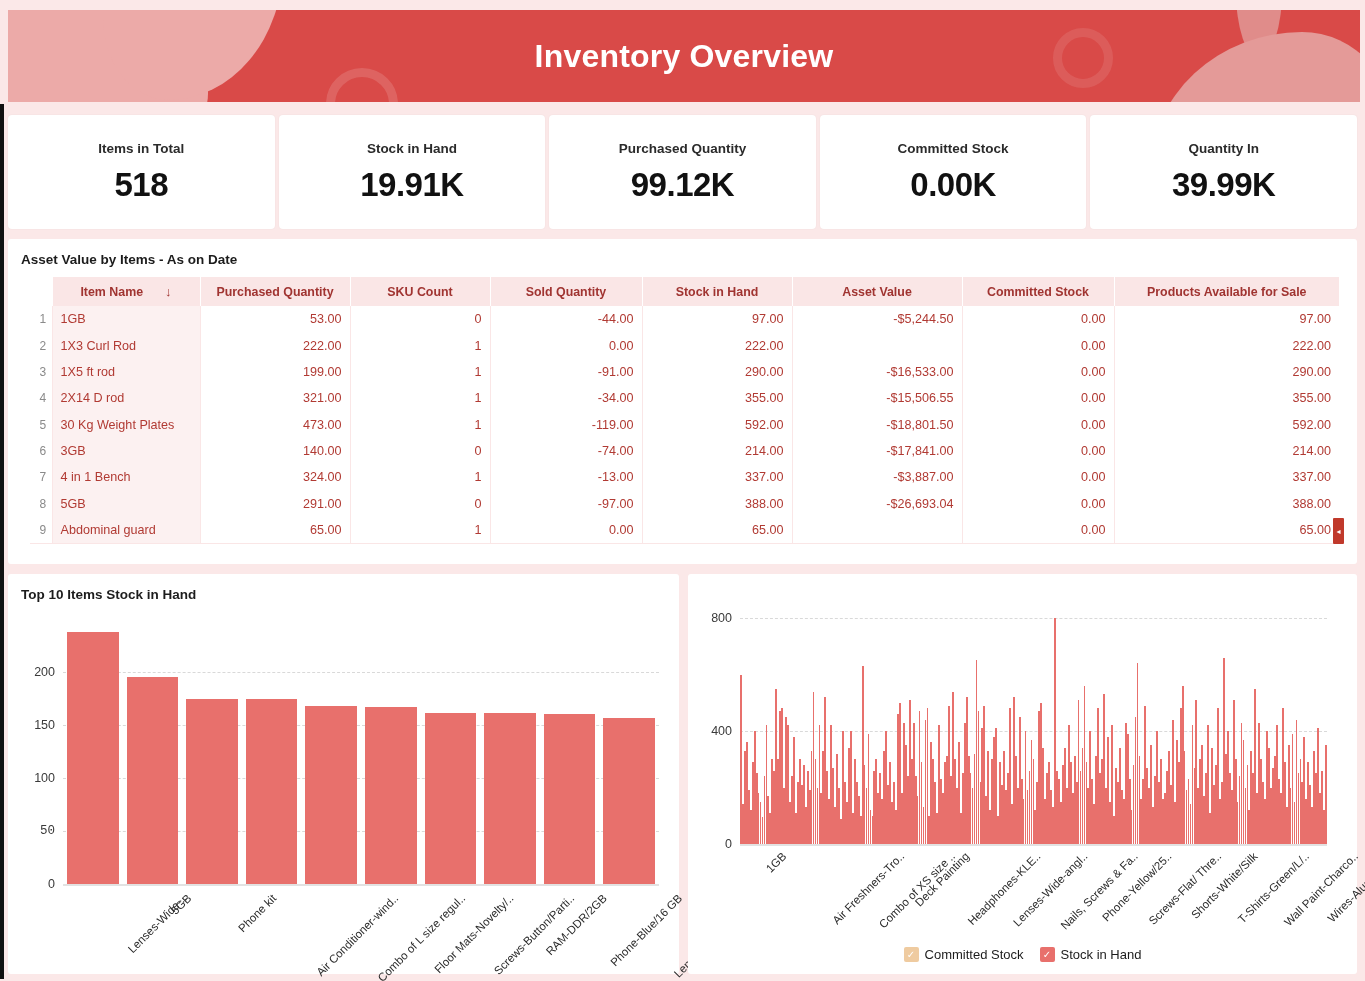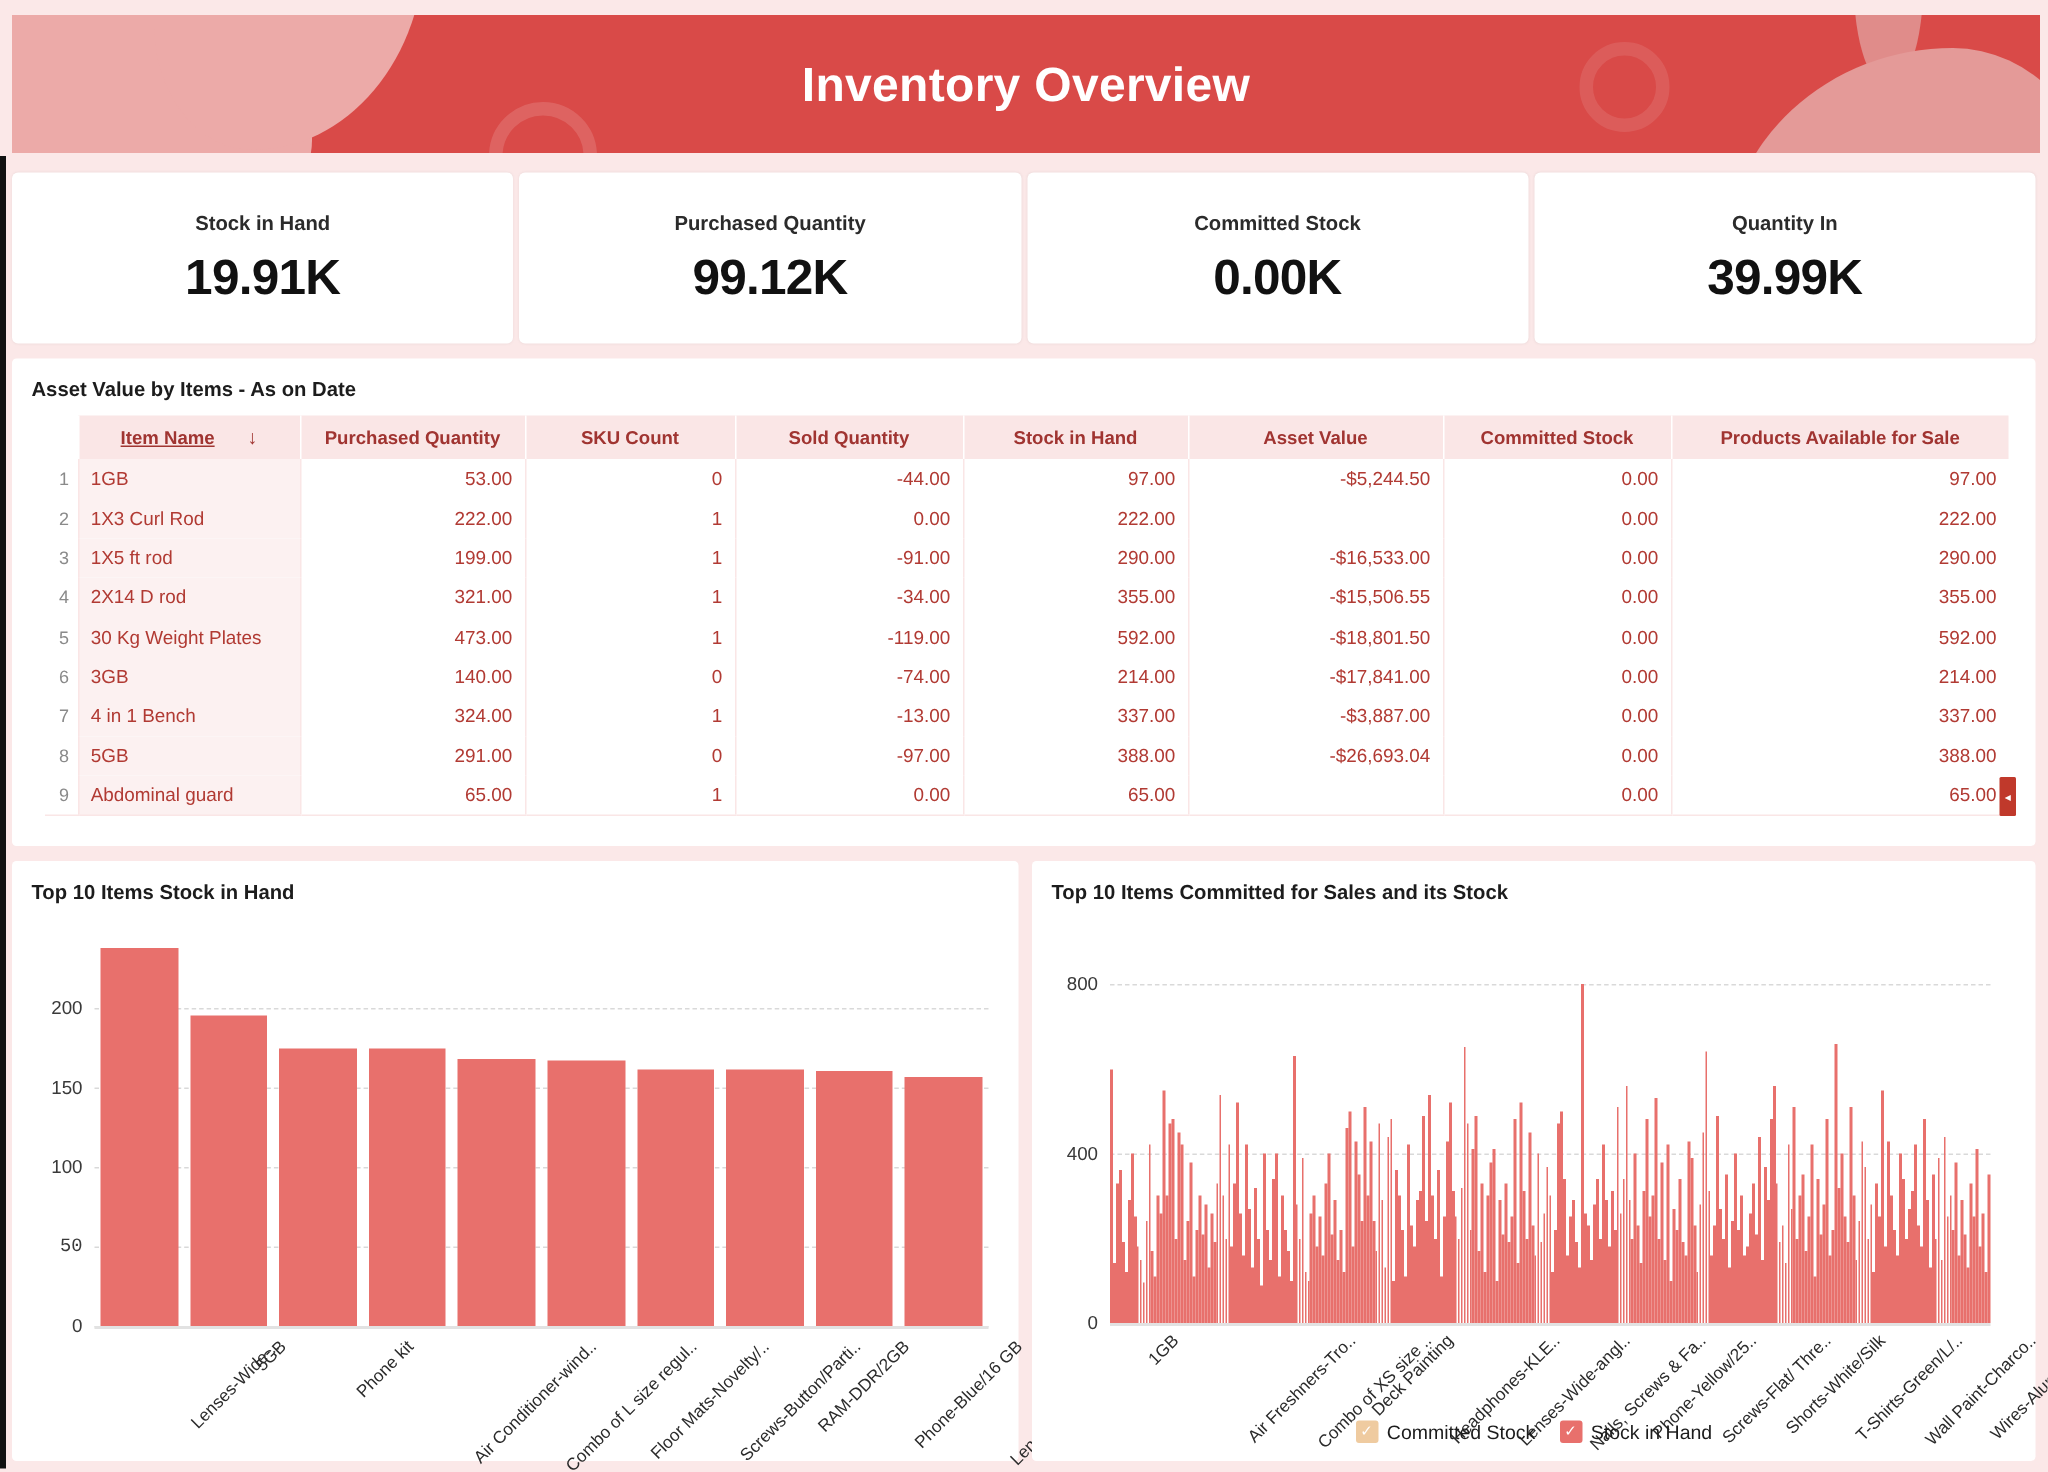--- a/index.html
+++ b/index.html
@@ -80,21 +80,21 @@
     padding: 13px 0 10px 13px;
   }
   .tbl-wrap { position: relative; margin: 0 18px 0 22px; }
   table.data { width: 100%; border-collapse: collapse; table-layout: fixed; }
   table.data th {
     background: #FAE6E6; color: #A03431; font-size: 12.4px; font-weight: bold;
     padding: 7px 8px; text-align: center; border-left: 1px solid #fff;
     white-space: nowrap;
   }
   table.data th.idx { background: #fff; border: none; width: 22px; }
-  table.data th.nm { text-align: center; text-decoration: underline; }
+  table.data th.nm { text-align: center; }
   table.data td {
     color: #B13A33; font-size: 12.6px; padding: 6.2px 8px; text-align: right;
     border-left: 1px solid #FAE6E6;
   }
   table.data td.idx {
     color: #8a8a8a; text-align: center; border-left: none;
     background: #fff; font-size: 12px; width: 22px; padding-right: 4px;
   }
   table.data td.nm {
     text-align: left; background: #FCF1F1; color: #B13A33;
@@ -155,20 +155,24 @@
     <div class="blob-left"></div>
     <div class="blob-left2"></div>
     <div class="ring"></div>
     <div class="ring2"></div>
     <div class="blob-right2"></div>
     <div class="blob-right"></div>
     <div class="banner-title">Inventory Overview</div>
   </div>
 
   <div class="kpi-row" id="kpi-row">
+      <div class="kpi-card">
+        <div class="kpi-label">Items in Total</div>
+        <div class="kpi-value">518</div>
+      </div>
       <div class="kpi-card">
         <div class="kpi-label">Stock in Hand</div>
         <div class="kpi-value">19.91K</div>
       </div>
       <div class="kpi-card">
         <div class="kpi-label">Purchased Quantity</div>
         <div class="kpi-value">99.12K</div>
       </div>
       <div class="kpi-card">
         <div class="kpi-label">Committed Stock</div>
@@ -347,21 +351,20 @@
         <div class="xlab" style="left:333.2px;top:280px;">Combo of L size regul..</div>
         <div class="xlab" style="left:392.8px;top:280px;">Floor Mats-Novelty/..</div>
         <div class="xlab" style="left:452.40000000000003px;top:280px;">Screws-Button/Parti..</div>
         <div class="xlab" style="left:512px;top:280px;">RAM-DDR/2GB</div>
         <div class="xlab" style="left:571.5999999999999px;top:280px;">Phone-Blue/16 GB</div>
         <div class="xlab" style="left:631.1999999999999px;top:280px;">Lenses-Wide-angle/f..</div>
       </div>
   </div>
 
   <div class="chart-panel" id="chart-right">
-    <div class="panel-title">Top 10 Items Committed for Sales and its Stock</div>
     <div class="chart-body" id="cr-body">
         <div class="axis-lbl" style="left:4px;top:270px;width:40px;">0</div>
         <div class="gridline" style="left:52px;top:157.05882352941177px;width:587px;"></div>
         <div class="axis-lbl" style="left:4px;top:157.05882352941177px;width:40px;">400</div>
         <div class="gridline" style="left:52px;top:44.117647058823536px;width:587px;"></div>
         <div class="axis-lbl" style="left:4px;top:44.117647058823536px;width:40px;">800</div>
         <div class="baseline" style="left:52px;top:270px;width:587px;"></div>
         <div style="position:absolute;left:52px;top:30px;width:587px;height:240px;">
           <div style="position:absolute;left:0px;bottom:0;width:1.8061538461538462px;height:169.41176470588238px;background:#E8706C;"></div>
           <div style="position:absolute;left:1.9632107023411371px;bottom:0;width:1.8061538461538462px;height:39.529411764705884px;background:#E8706C;"></div>

